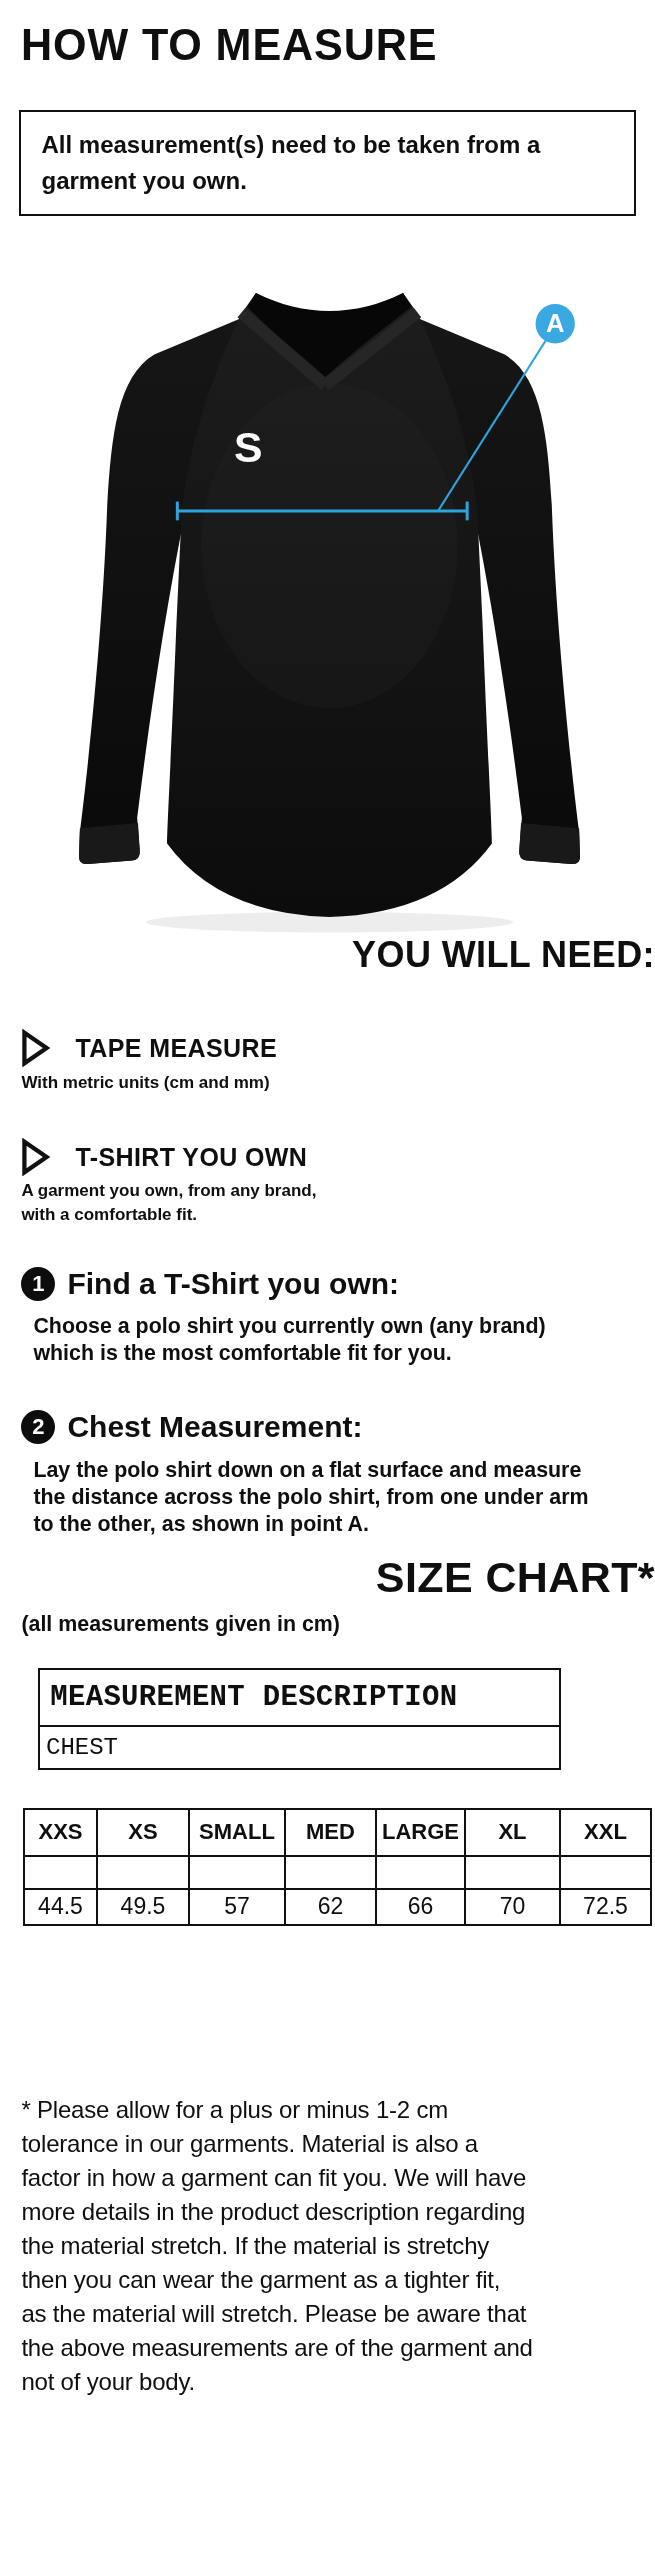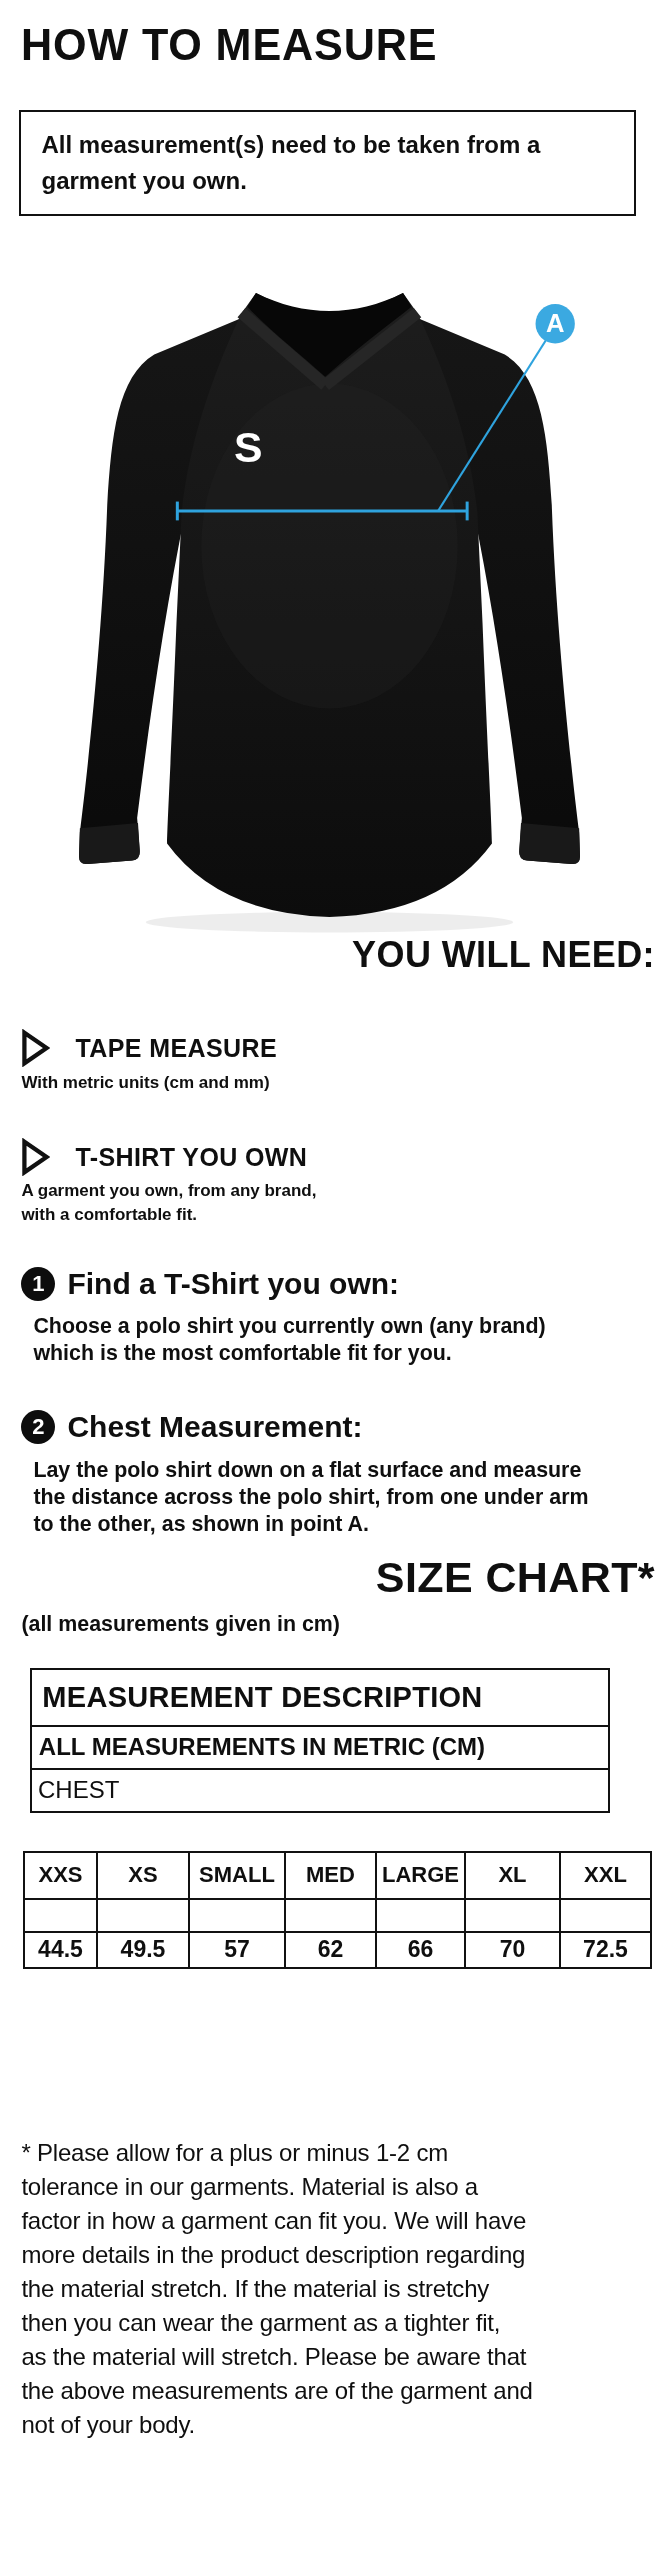--- a/index.html
+++ b/index.html
@@ -32,31 +32,31 @@
   .step.two{margin-top:41px;}
   .step-head{display:flex;align-items:center;gap:12px;}
   .step-badge{width:34px;height:34px;border-radius:50%;background:#0d0d0d;color:#fff;
               font-size:22px;font-weight:bold;display:flex;align-items:center;justify-content:center;}
   .step-title{font-size:30px;font-weight:bold;line-height:38px;}
   .step-desc{font-size:21.4px;font-weight:bold;line-height:27px;margin-top:10.3px;white-space:pre-line;margin-left:12px;}
 
   .subheading{margin:12px 0 0 21.4px;font-size:21.4px;font-weight:bold;line-height:24px;}
 
   table{border-collapse:collapse;}
-  .desc-table{margin:32px 0 0 30px;width:580px;border:2.6px solid #111;}
+  .desc-table{margin:32px 0 0 38px;width:523px;border:2.6px solid #111;font-family:Liberation Mono, monospace;}
   .desc-table td{border:2.1px solid #111;}
   .desc-table .r1 td{height:53px;font-size:29px;font-weight:bold;padding-left:10.3px;letter-spacing:0.3px;}
   .desc-table .r2 td{height:39px;font-size:24px;font-weight:bold;padding-left:6.8px;}
   .desc-table .r3 td{height:39px;font-size:24px;font-weight:normal;padding-left:6px;}
 
   .size-table{margin:38px 0 0 23px;width:626px;border:2.6px solid #111;table-layout:fixed;}
   .size-table th,.size-table td{border:2.1px solid #111;text-align:center;}
   .size-table th{height:43px;font-size:22px;font-weight:bold;}
   .size-table .spacer td{height:29px;}
-  .size-table .vals td{height:32px;font-size:23px;font-weight:bold;border-radius:13px;}
+  .size-table .vals td{height:32px;font-size:23px;font-weight:normal;border-radius:13px;}
 
   .footnote{margin:167px 0 0 21.4px;font-size:24px;line-height:34px;font-weight:normal;
             letter-spacing:-0.2px;white-space:pre-line;max-width:615px;}
 
   .tri-icon{flex:0 0 auto;}
 </style>
 </head>
 <body>
 
 <div class="page">
@@ -152,23 +152,20 @@
 to the other, as shown in point A.</div>
   </div>
 
   <div class="h2 chart">SIZE CHART*</div>
   <div class="subheading">(all measurements given in cm)</div>
 
   <table class="desc-table">
     <tbody>
         <tr class="r1">
       <td>MEASUREMENT DESCRIPTION</td>
-    </tr>
-    <tr class="r2">
-      <td>ALL MEASUREMENTS IN METRIC (CM)</td>
     </tr>
     <tr class="r3">
       <td>CHEST</td>
     </tr>
   </tbody>
     </table>
 
   <table class="size-table">
     <colgroup>
       <col style="width:73px">

